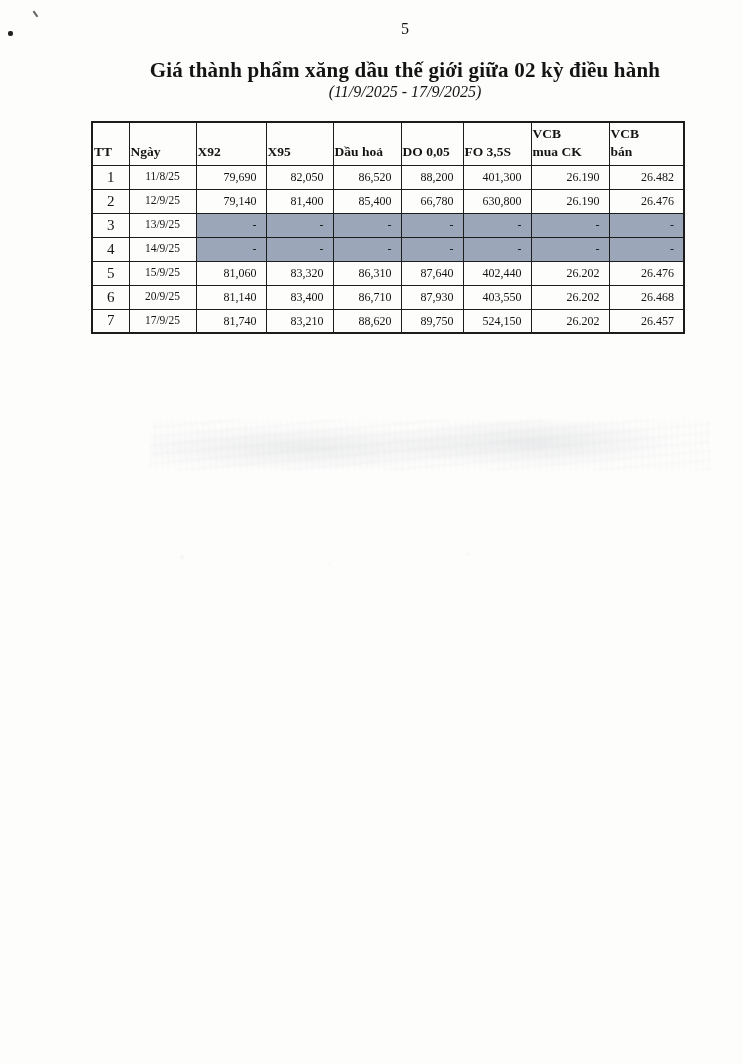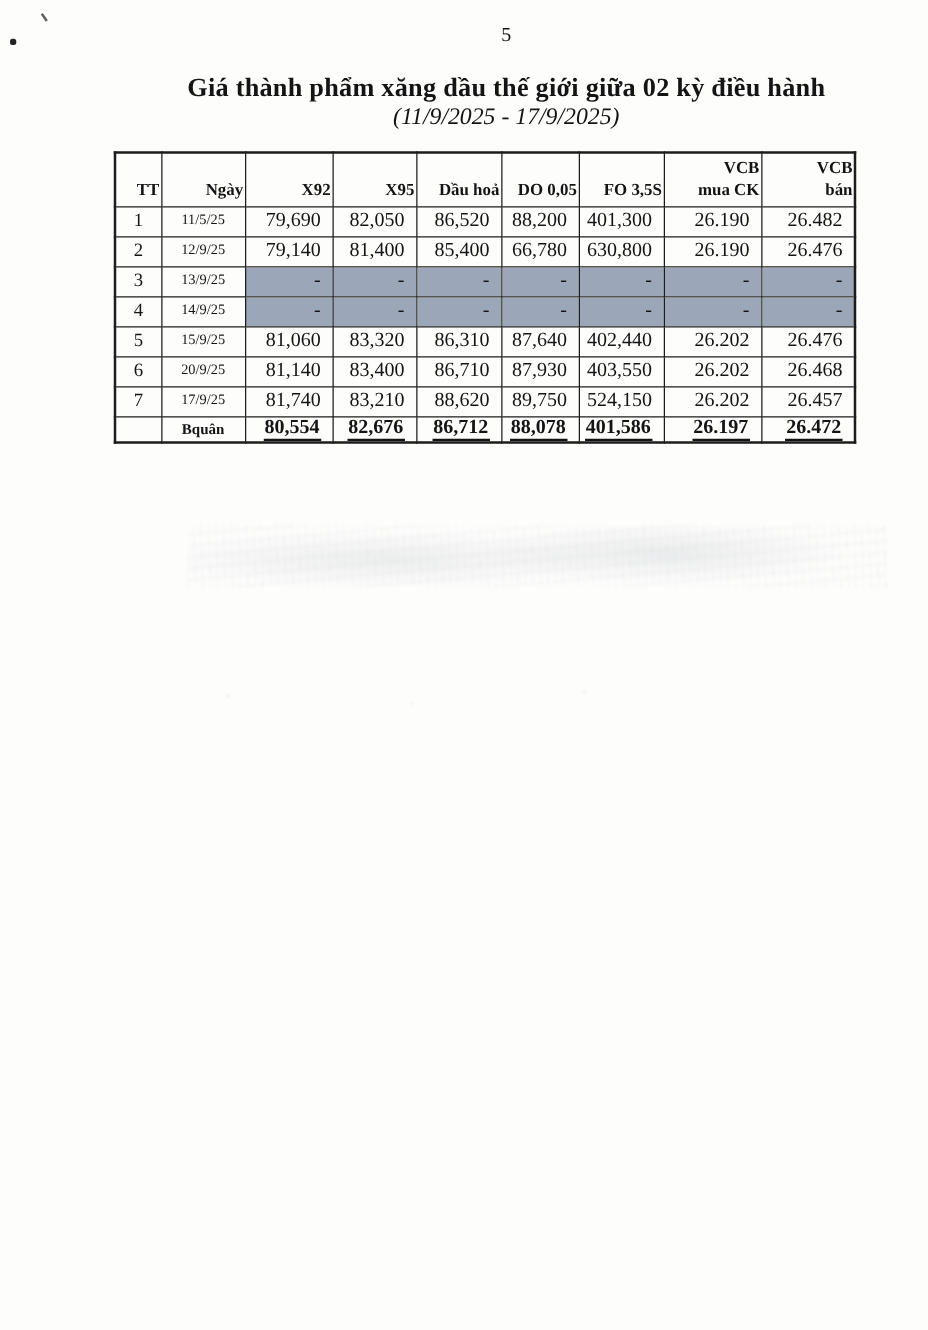--- a/index.html
+++ b/index.html
@@ -56,52 +56,52 @@
     font-weight: bold;
     letter-spacing: .2px;
   }
 
   .doc-subtitle {
     position: absolute;
     left: 105px;
     top: 83px;
     width: 600px;
     text-align: center;
-    font-size: 19px;
+    font-size: 16px;
     font-style: italic;
   }
 
   table.price-table {
     position: absolute;
     left: 91px;
     top: 121px;
     width: 592px;
     border-collapse: collapse;
     table-layout: fixed;
     border: 2px solid #1c1c1c;
   }
   .price-table th, .price-table td {
     border: 1px solid #1c1c1c;
     overflow: hidden;
   }
   .price-table thead tr { height: 43px; }
   .price-table th {
     vertical-align: bottom;
-    text-align: right;
+    text-align: left;
     font-weight: bold;
     font-size: 13.5px;
     line-height: 1.3;
     padding: 1px 1px 4px;
     white-space: pre-line;
   }
   .price-table tbody tr { height: 24px; }
   .price-table td { padding: 0; line-height: 1; }
   .price-table td.tt   { text-align: center; font-size: 15px; vertical-align: middle; }
   .price-table td.date { text-align: center; font-size: 11.5px; vertical-align: middle; }
-  .price-table td.num  { text-align: right; padding-right: 9px; font-size: 16px; vertical-align: middle; }
+  .price-table td.num  { text-align: right; padding-right: 9px; font-size: 12px; vertical-align: middle; }
   .price-table tr.summary-row { height: 20px; }
   .price-table tr.summary-row td { font-weight: bold; }
   .price-table tr.summary-row td.date { font-size: 12px; }
   .price-table tr.summary-row td.num span {
     display: inline-block;
     border-bottom: 2px solid #141414;
     padding: 0 1px 1px;
   }
 
   
@@ -166,21 +166,21 @@
         <th>FO 3,5S</th>
         <th>VCB
 mua CK</th>
         <th>VCB
 bán</th>
       </tr>
   </thead>
   <tbody id="table-body">
       <tr>
         <td class="tt">1</td>
-        <td class="date">11/5/25</td>
+        <td class="date">11/8/25</td>
         <td class="num">79,690</td>
         <td class="num">82,050</td>
         <td class="num">86,520</td>
         <td class="num">88,200</td>
         <td class="num">401,300</td>
         <td class="num">26.190</td>
         <td class="num">26.482</td>
       </tr>
       <tr>
         <td class="tt">2</td>
@@ -241,28 +241,17 @@
         <td class="tt">7</td>
         <td class="date">17/9/25</td>
         <td class="num">81,740</td>
         <td class="num">83,210</td>
         <td class="num">88,620</td>
         <td class="num">89,750</td>
         <td class="num">524,150</td>
         <td class="num">26.202</td>
         <td class="num">26.457</td>
       </tr>
-      <tr class="summary-row">
-        <td class="tt"></td>
-        <td class="date">Bquân</td>
-        <td class="num"><span>80,554</span></td>
-        <td class="num"><span>82,676</span></td>
-        <td class="num"><span>86,712</span></td>
-        <td class="num"><span>88,078</span></td>
-        <td class="num"><span>401,586</span></td>
-        <td class="num"><span>26.197</span></td>
-        <td class="num"><span>26.472</span></td>
-      </tr>
     </tbody>
 </table>
 
 <div class="bleed-band"></div>
 <div class="bleed-speck"></div>
 
 </body></html>

